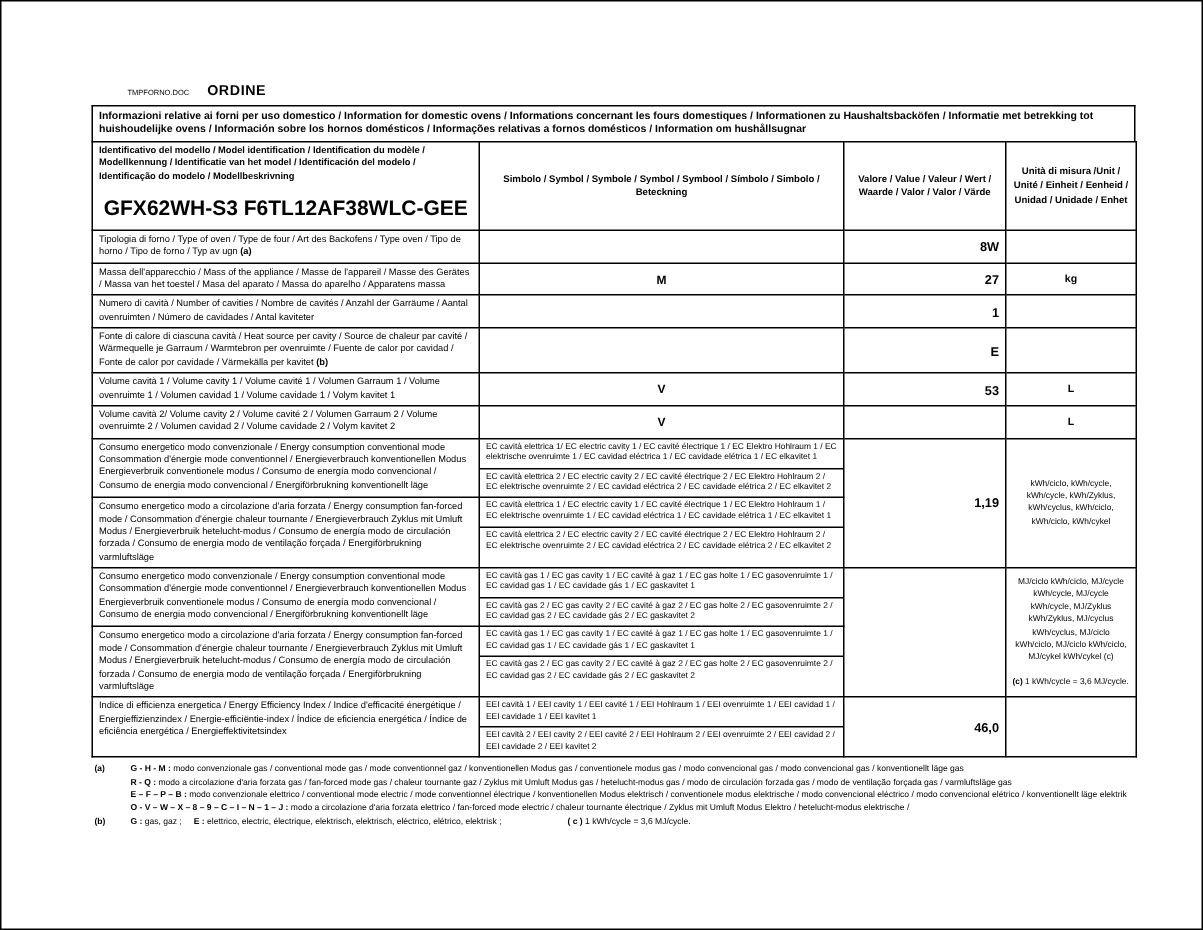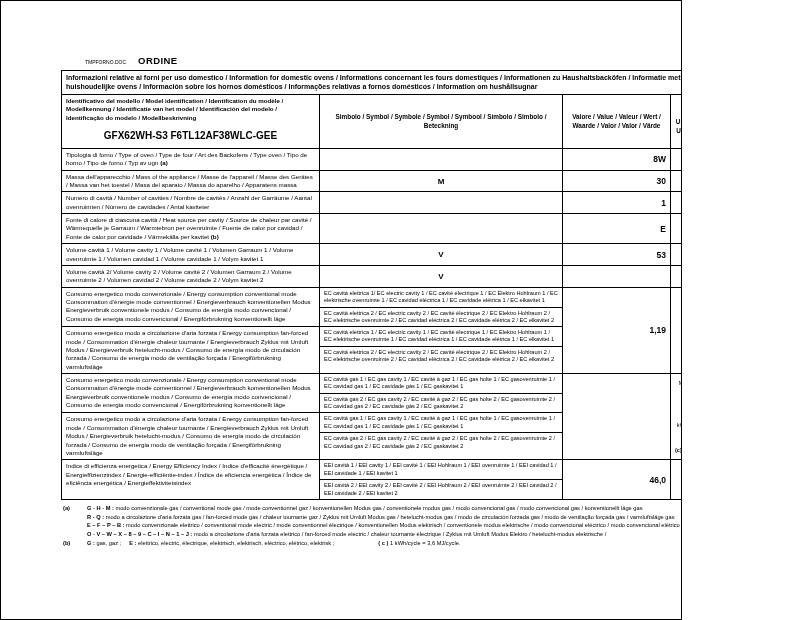--- a/index.html
+++ b/index.html
@@ -1,30 +1,30 @@
 <!DOCTYPE html>
 <html><head>
 <meta charset="utf-8">
 <style>
   * { margin:0; padding:0; box-sizing:border-box; }
   html,body { width:802px; height:620px; }
   body { background:#fff; color:#000; font-family:"Liberation Sans","DejaVu Sans",sans-serif; }
-  .sheet { position:relative; width:682px; height:620px; background:#fff; border:1px solid #000; overflow:hidden; }
+  .sheet { position:relative; width:802px; height:620px; background:#fff; border:1px solid #000; overflow:hidden; }
   .content { position:absolute; left:60px; top:54px; width:696px; }
   .topbar { display:flex; align-items:baseline; gap:12px; padding-left:24px; margin-bottom:4px; }
   .doc-ref { font-size:5px; }
   .doc-title { font-size:9.5px; font-weight:bold; letter-spacing:0.4px; }
   .intro { border:1px solid #000; border-bottom:none; font-size:7px; font-weight:bold; line-height:1.35; padding:2px 4px; }
   table { width:100%; border-collapse:collapse; table-layout:fixed; }
   td { border:1px solid #000; vertical-align:top; padding:2px 4px; overflow:hidden; }
   .c-desc { width:258px; } .c-sym { width:243px; } .c-val { width:108px; } .c-unit { width:87px; }
   .th { font-weight:bold; text-align:center; vertical-align:middle; font-size:6.4px; line-height:1.45; }
   .model-cell { vertical-align:top; }
   .model-label { font-size:6.2px; font-weight:bold; line-height:1.35; }
-  .model-value { font-size:10px; font-weight:bold; text-align:center; margin:8px 0 5px; }
+  .model-value { font-size:14px; font-weight:bold; text-align:center; margin:8px 0 5px; }
   .desc { font-size:6.2px; line-height:1.35; }
   .marker { font-weight:bold; }
   .sym-single { font-size:8px; font-weight:bold; text-align:center; vertical-align:middle; }
   .val { font-size:8.5px; font-weight:bold; text-align:right; vertical-align:middle; }
   .unit { font-size:7px; font-weight:bold; text-align:center; vertical-align:middle; }
   .sym-multi { padding:0; vertical-align:top; }
   .sym-block { font-size:5.6px; line-height:1.3; padding:2px 4px; min-height:19px; }
   .sym-block + .sym-block { border-top:1px solid #000; }
   .unit-multi { font-size:5.6px; font-weight:normal; text-align:center; vertical-align:middle; line-height:1.5; }
   .unit-note { margin-top:8px; text-align:left; font-size:5.6px; }
@@ -74,21 +74,21 @@
             <span class="marker">(a)</span>
           </td>
           <td class="sym-single"></td>
           <td class="val">8W</td>
           <td class="unit"></td>
         </tr>
 
         <tr>
           <td class="desc">Massa dell'apparecchio / Mass of the appliance / Masse de l'appareil / Masse des Gerätes / Massa van het toestel / Masa del aparato / Massa do aparelho / Apparatens massa</td>
           <td class="sym-single">M</td>
-          <td class="val">30</td>
+          <td class="val">27</td>
           <td class="unit">kg</td>
         </tr>
 
         <tr>
           <td class="desc">Numero di cavità / Number of cavities / Nombre de cavités / Anzahl der Garräume / Aantal ovenruimten / Número de cavidades / Antal kaviteter</td>
           <td class="sym-single"></td>
           <td class="val">1</td>
           <td class="unit"></td>
         </tr>
 

